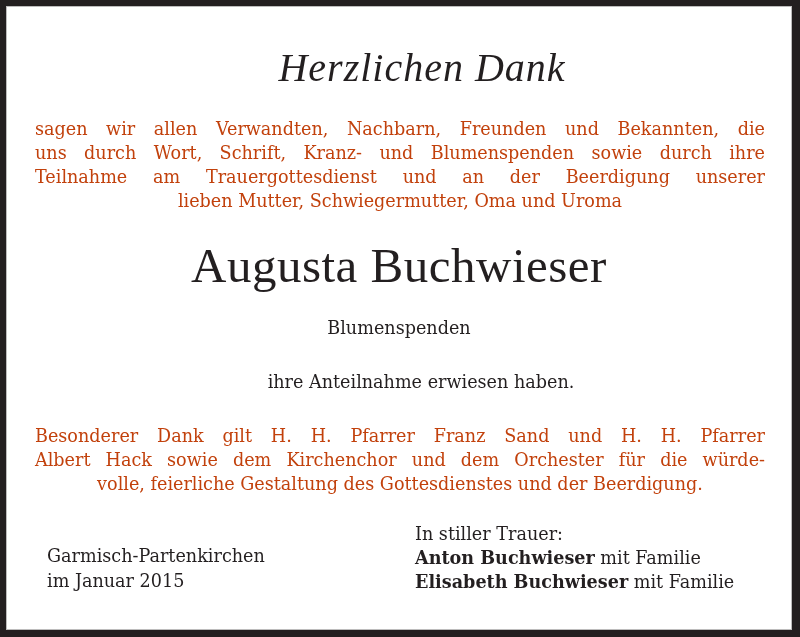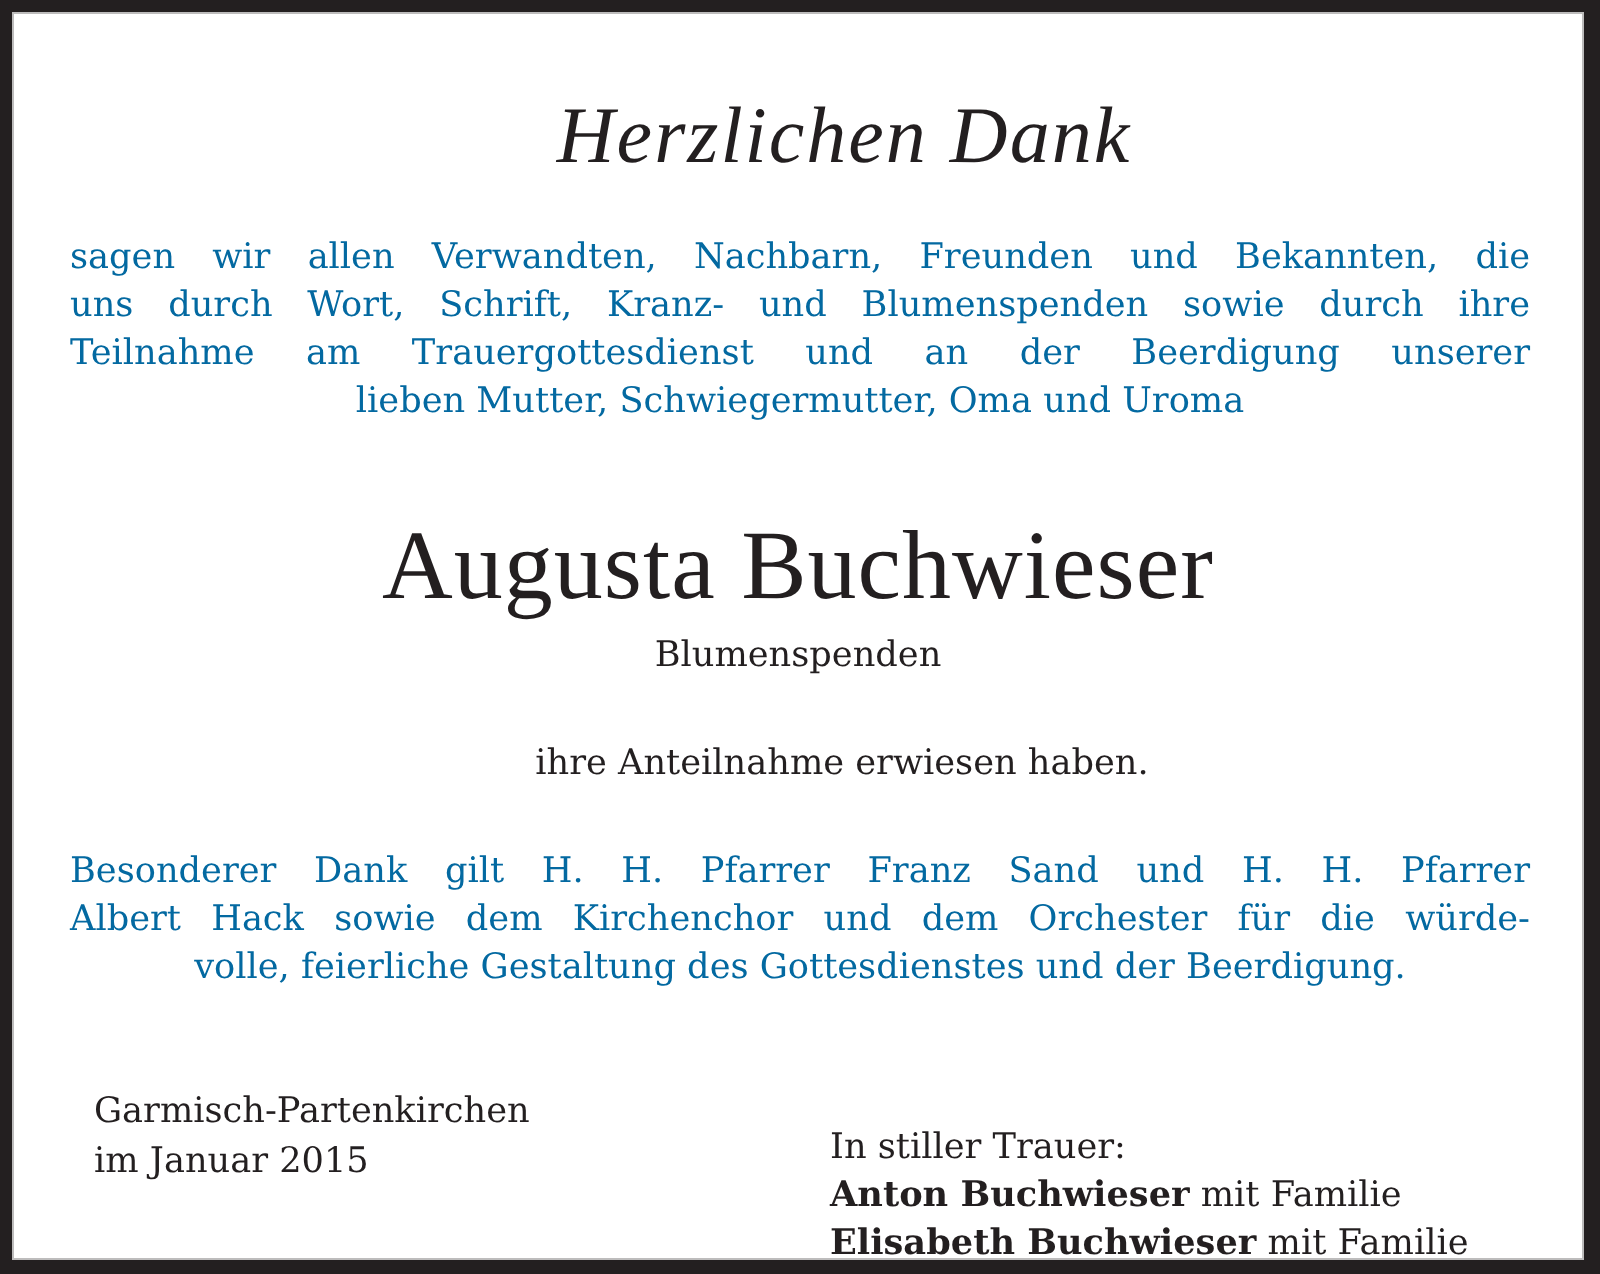--- a/index.html
+++ b/index.html
@@ -24,54 +24,52 @@
     letter-spacing: 1px;
     line-height: 48px;
     color: #231f20;
     padding-left: 46px;
   }
   .body-para {
     position: absolute; left: 29px; width: 730px;
     font-family: "DejaVu Serif", serif;
     font-size: 17.6px;
     line-height: 24px;
-    color: #0369a1;
+    color: #c2410c;
   }
   .line-justify {
     display: block; text-align: justify; text-align-last: justify;
     white-space: nowrap;
   }
   .line-center { display: block; text-align: center; white-space: nowrap; }
   .name {
     position: absolute; left: 0; right: 0; top: 232px;
     text-align: center;
     font-family: "Liberation Serif", serif;
     font-size: 49px;
     line-height: 56px;
     letter-spacing: 0.5px;
-    margin-top: 17px;
   }
   .sub {
     position: absolute; left: 0; right: 0;
     text-align: center;
     font-family: "DejaVu Serif", serif;
     font-size: 17.6px;
     line-height: 24px;
   }
   .footer-left {
     position: absolute; left: 29px; top: 538px;
     font-size: 17.6px; line-height: 25px;
     font-family: "DejaVu Serif", serif;
     margin-left: 12px;
   }
   .footer-right {
     position: absolute; left: 409px; top: 516px;
     font-size: 17.6px; line-height: 24px;
     font-family: "DejaVu Serif", serif;
-    margin-top: 40px;
   }
   .footer-right div, .footer-left div { white-space: nowrap; }
   b { font-weight: bold; }
 </style>
 </head>
 <body>
 
 <div class="frame">
 
   <div class="heading">Herzlichen Dank</div>

